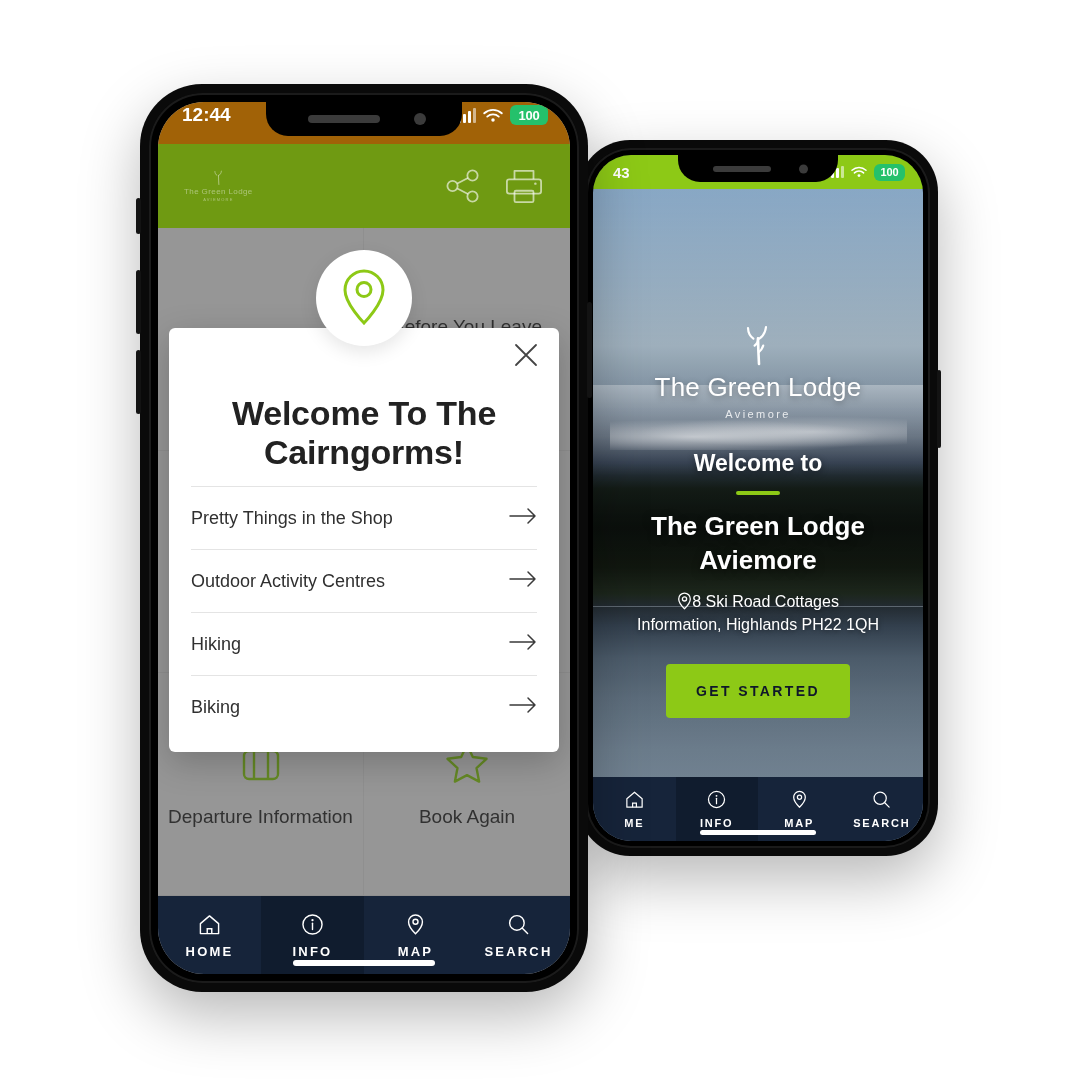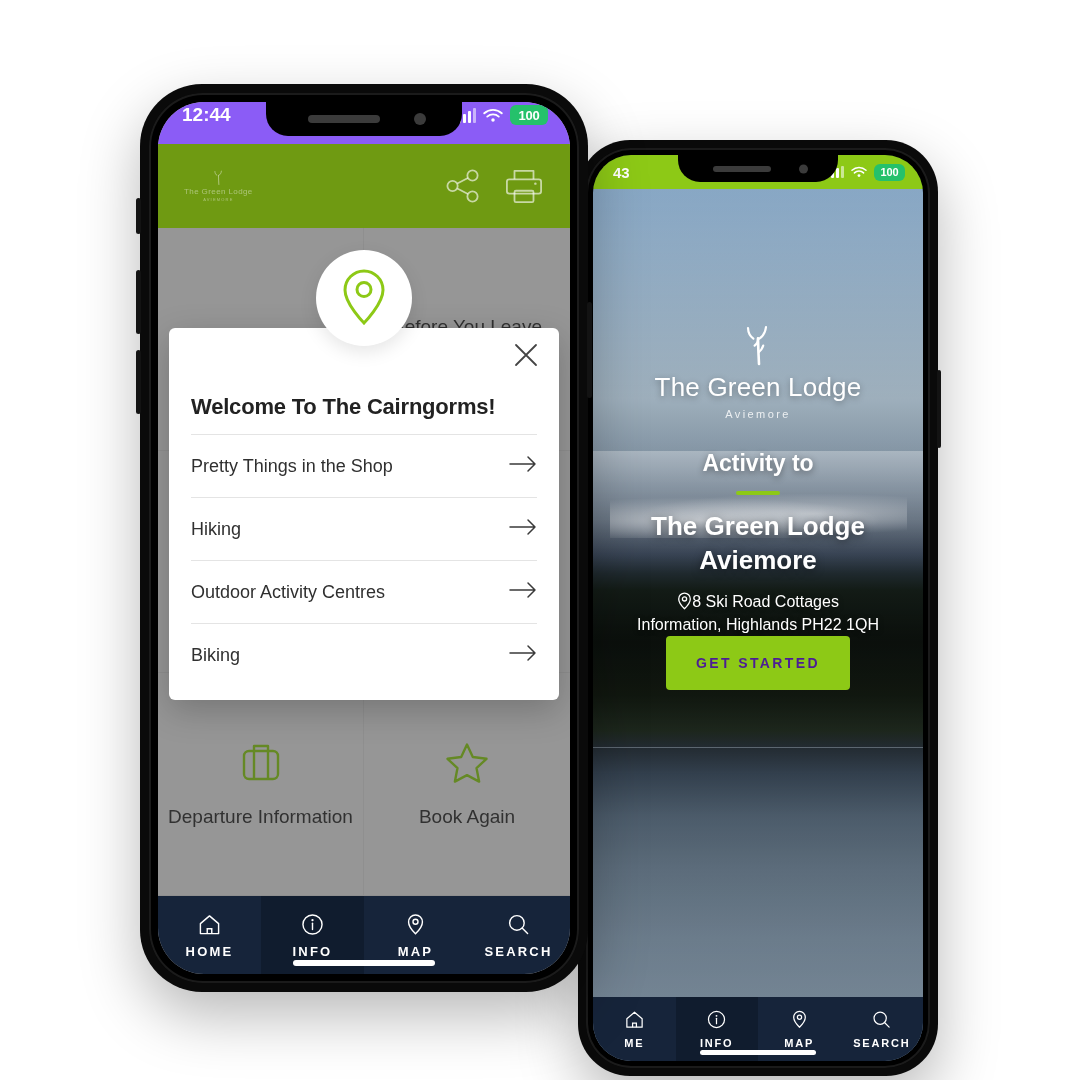--- a/index.html
+++ b/index.html
@@ -28,21 +28,21 @@
                color:#fff; font-weight:700; z-index:30; }
   .sb-right { display:flex; align-items:center; gap:7px; }
   .bars { display:flex; align-items:flex-end; gap:2px; }
   .bars i { display:block; width:3px; background:#fff; border-radius:1px; }
   .batt { background:#25c16b; color:#fff; border-radius:6px; font-weight:800;
           display:flex; align-items:center; justify-content:center; letter-spacing:-.2px; }
 
   
   #phone1 { left:140px; top:84px; width:448px; height:908px; z-index:20; }
   #phone1 .screen { background:#b5b5b5; }
-  #p1-status { height:42px; background:#8b5cf6; padding:0 22px 16px 24px; font-size:19px; }
+  #p1-status { height:42px; background:#a16207; padding:0 22px 16px 24px; font-size:19px; }
   #p1-status .bars i:nth-child(1){height:6px}
   #p1-status .bars i:nth-child(2){height:9px}
   #p1-status .bars i:nth-child(3){height:12px}
   #p1-status .bars i:nth-child(4){height:15px; background:rgba(255,255,255,.55)}
   #p1-status .batt { width:38px; height:20px; font-size:13px; }
 
   .p1-header { height:84px; background:#6f9a12; display:flex; align-items:center;
                justify-content:space-between; padding:0 26px; }
   .p1-logo { display:flex; flex-direction:column; align-items:center; gap:1px;
              color:rgba(255,255,255,.42); }
@@ -76,30 +76,30 @@
 
   
   .modal { position:absolute; left:11px; right:11px; top:226px;
            background:#fff; border-radius:6px; z-index:35;
            box-shadow:0 10px 34px rgba(0,0,0,.22); padding:0 22px 14px; }
   .modal-pin { position:absolute; top:-78px; left:50%; transform:translateX(-50%);
                width:96px; height:96px; border-radius:50%; background:#fff;
                display:flex; align-items:center; justify-content:center;
                box-shadow:0 6px 18px rgba(0,0,0,.10); }
   .modal-close { position:absolute; top:14px; right:20px; cursor:pointer; }
-  .modal-title { font-size:22px; font-weight:700; color:#222;
+  .modal-title { text-align:center; font-size:34px; font-weight:700; color:#222;
                  padding-top:66px; padding-bottom:14px; letter-spacing:-.2px; }
   .mrow { display:flex; align-items:center; justify-content:space-between;
           padding:20px 0; border-top:1px solid #e4e4e4; }
   .mrow:first-of-type { border-top:none; }
   .mrow .mr-lbl { font-size:18px; color:#303030; }
   .mrow .mr-arw { color:#3a3a3a; }
 
   
-  #phone2 { left:578px; top:140px; width:360px; height:936px; z-index:10; border-radius:52px; }
+  #phone2 { left:578px; top:140px; width:360px; height:716px; z-index:10; border-radius:52px; }
   #phone2 .bezel-inner { inset:8px; border-radius:45px; }
   #phone2 .screen { inset:15px; border-radius:38px; background:#0d1b2a; }
   #p2-status { height:34px; background:#8dc916; padding:0 18px 0 20px; font-size:15px; }
   #p2-status .bars i:nth-child(1){height:5px}
   #p2-status .bars i:nth-child(2){height:7px}
   #p2-status .bars i:nth-child(3){height:10px}
   #p2-status .bars i:nth-child(4){height:12px; background:rgba(255,255,255,.55)}
   #p2-status .batt { width:31px; height:17px; font-size:11px; }
 
   .hero { position:absolute; left:0; right:0; top:34px; bottom:0; overflow:hidden; }
@@ -129,21 +129,21 @@
                     text-shadow:0 2px 6px rgba(0,0,0,.35); }
   .brand .bd-sub  { font-size:11px; letter-spacing:2.4px; color:rgba(255,255,255,.82); }
   .welcome { margin-top:30px; font-size:23px; font-weight:700;
              text-shadow:0 2px 7px rgba(0,0,0,.45); }
   .grn-rule { width:44px; height:4px; background:#8dc916; margin-top:14px; border-radius:2px; }
   .hero-title { margin-top:14px; font-size:26px; font-weight:700; line-height:1.32;
                 text-shadow:0 2px 8px rgba(0,0,0,.5); }
   .addr { margin-top:12px; font-size:16px; line-height:1.45;
           text-shadow:0 1px 5px rgba(0,0,0,.55); }
   .addr .addr-l1 { display:flex; align-items:center; justify-content:center; }
-  .cta { background:#8dc916; color:#4c1d95; font-weight:800;
+  .cta { margin-top:28px; background:#8dc916; color:#0f172a; font-weight:800;
          font-size:14px; letter-spacing:2.4px; padding:19px 30px; border:none;
          border-radius:4px; cursor:pointer; }
 
   .tabbar2 { position:absolute; left:0; right:0; bottom:0; height:64px;
              background:#16243a; display:flex; }
   .tabbar2 .tab .tb-lbl { font-size:11px; letter-spacing:1.8px; }
   .tabbar2 .home-ind { width:116px; height:5px; bottom:6px; }
 </style>
 </head>
 <body>
@@ -195,21 +195,21 @@
               <path d="M8 3c.2 5.2 2.2 8.4 5.4 10.6" stroke="#fff" stroke-width="2.2" stroke-linecap="round"></path>
               <path d="M26 2c-.6 5.8-3.2 9.4-6.6 11.6" stroke="#fff" stroke-width="2.2" stroke-linecap="round"></path>
               <path d="M18 13.5c0 3.6-1.2 5.6-3.4 7.2" stroke="#fff" stroke-width="2.2" stroke-linecap="round"></path>
               <path d="M18 13.4c.2 9.4.6 18.4 1 25.6" stroke="#fff" stroke-width="2.6" stroke-linecap="round"></path>
               <path d="M19 27c2-1.6 3.4-3.8 4.2-6.4" stroke="#fff" stroke-width="2.2" stroke-linecap="round"></path>
             </svg>
             <div class="bd-name">The Green Lodge</div>
             <div class="bd-sub">Aviemore</div>
           </div>
 
-          <div class="welcome">Activity to</div>
+          <div class="welcome">Welcome to</div>
           <div class="grn-rule"></div>
           <div class="hero-title">
             <div>The Green Lodge</div>
             <div>Aviemore</div>
           </div>
 
           <div class="addr">
             <div class="addr-l1">
               <svg width="15" height="18" viewBox="0 0 15 18" fill="none">
                 <path d="M7.5 1.1c3.2 0 5.8 2.6 5.8 5.8 0 4.2-5.8 9.8-5.8 9.8S1.7 11.1 1.7 6.9c0-3.2 2.6-5.8 5.8-5.8z" stroke="#fff" stroke-width="1.3"></path>
@@ -385,29 +385,29 @@
 
         <div class="mrow">
           <span class="mr-lbl">Pretty Things in the Shop</span>
           <span class="mr-arw">
             <svg width="28" height="18" viewBox="0 0 28 18" fill="none">
                 <path d="M1 9h25M19 2l7 7-7 7" stroke="#3a3a3a" stroke-width="1.5" stroke-linecap="round" stroke-linejoin="round"></path>
               </svg>
           </span>
         </div>
         <div class="mrow">
-          <span class="mr-lbl">Hiking</span>
+          <span class="mr-lbl">Outdoor Activity Centres</span>
           <span class="mr-arw">
             <svg width="28" height="18" viewBox="0 0 28 18" fill="none">
                 <path d="M1 9h25M19 2l7 7-7 7" stroke="#3a3a3a" stroke-width="1.5" stroke-linecap="round" stroke-linejoin="round"></path>
               </svg>
           </span>
         </div>
         <div class="mrow">
-          <span class="mr-lbl">Outdoor Activity Centres</span>
+          <span class="mr-lbl">Hiking</span>
           <span class="mr-arw">
             <svg width="28" height="18" viewBox="0 0 28 18" fill="none">
                 <path d="M1 9h25M19 2l7 7-7 7" stroke="#3a3a3a" stroke-width="1.5" stroke-linecap="round" stroke-linejoin="round"></path>
               </svg>
           </span>
         </div>
         <div class="mrow">
           <span class="mr-lbl">Biking</span>
           <span class="mr-arw">
             <svg width="28" height="18" viewBox="0 0 28 18" fill="none">

